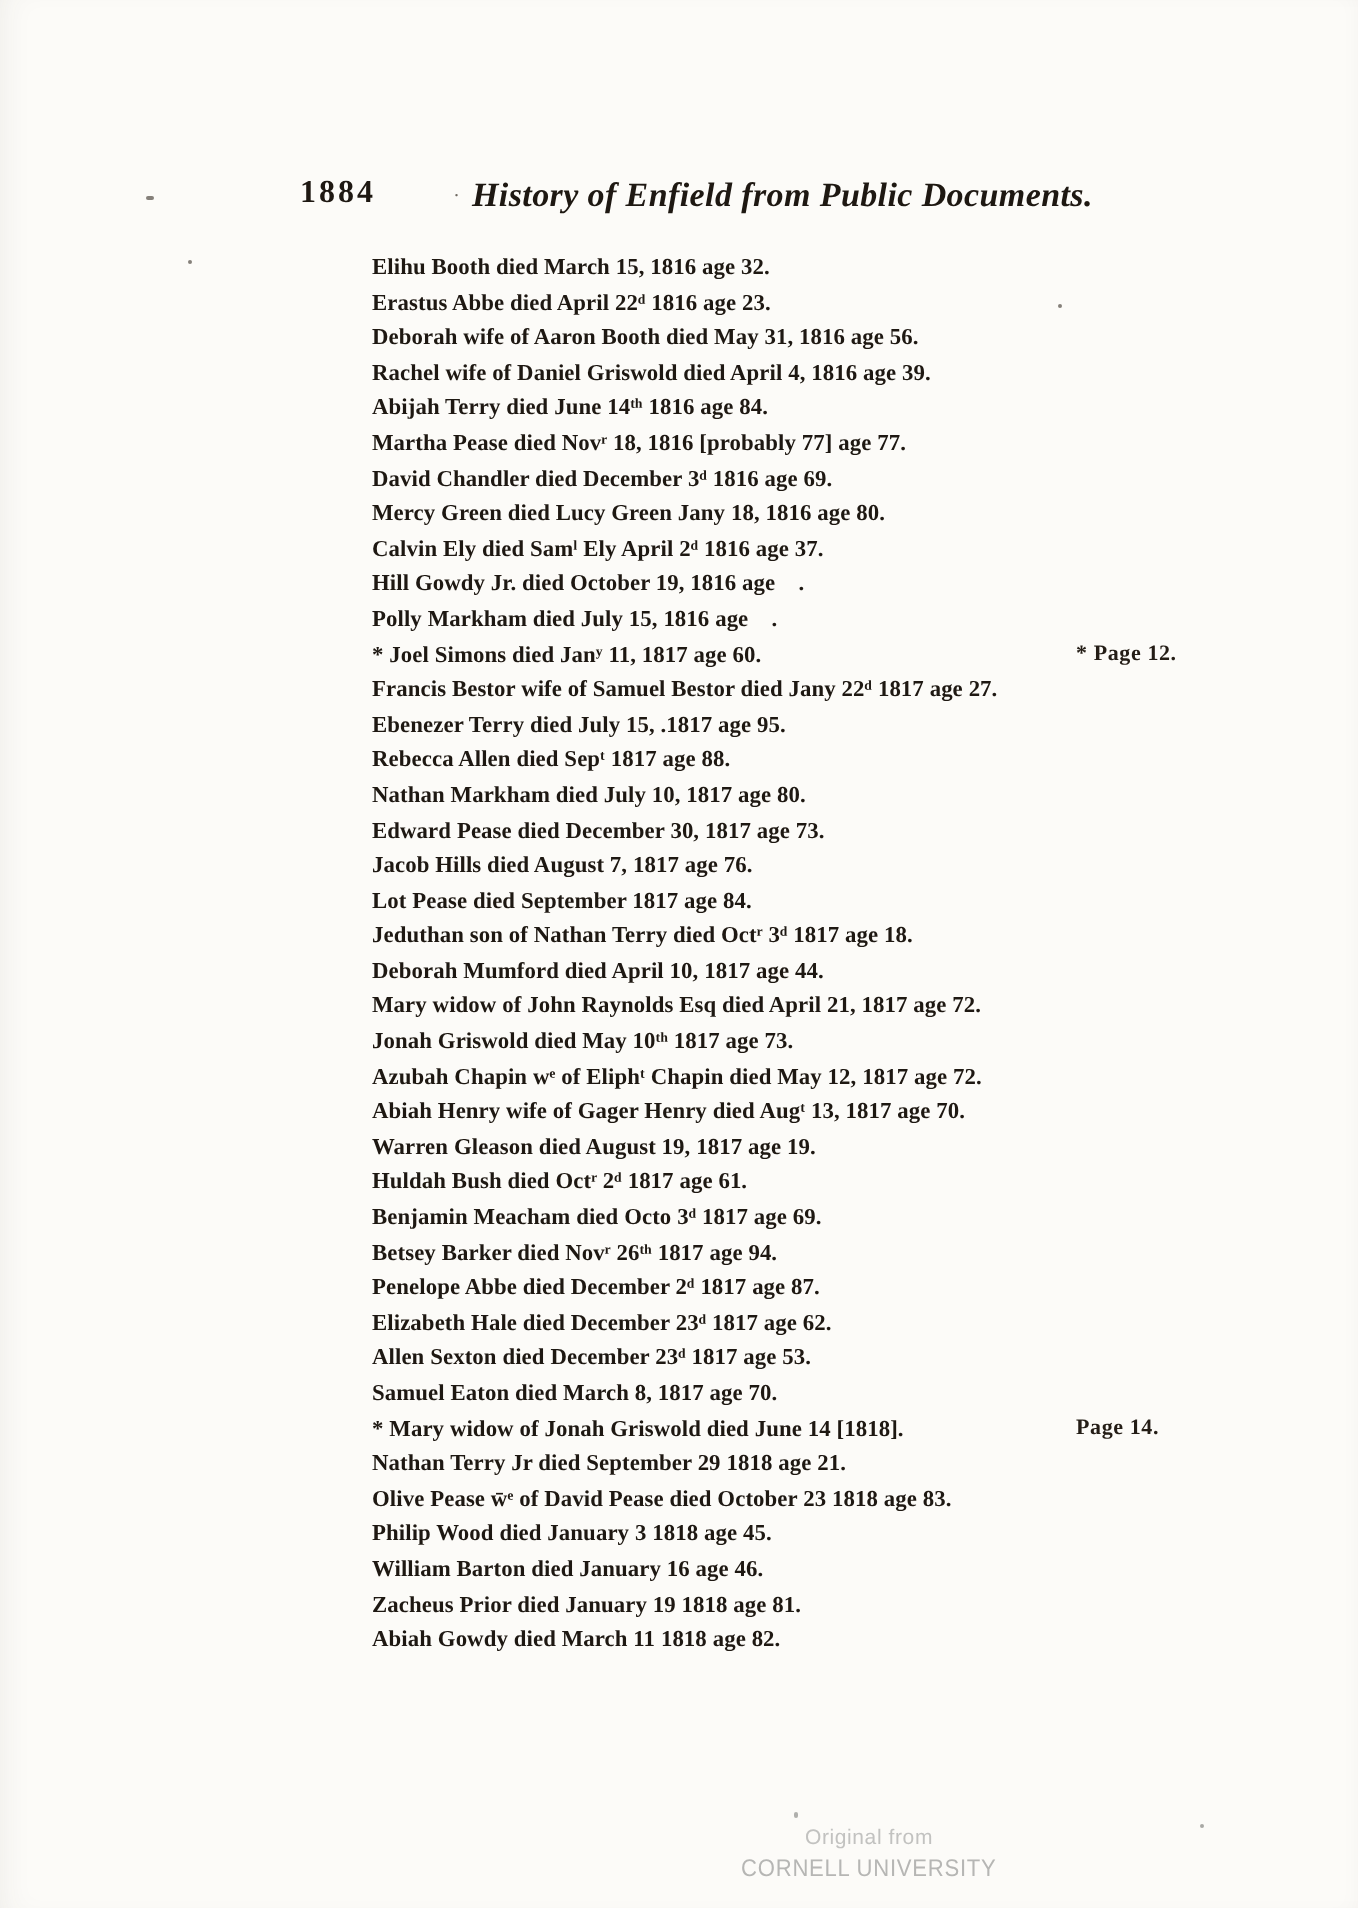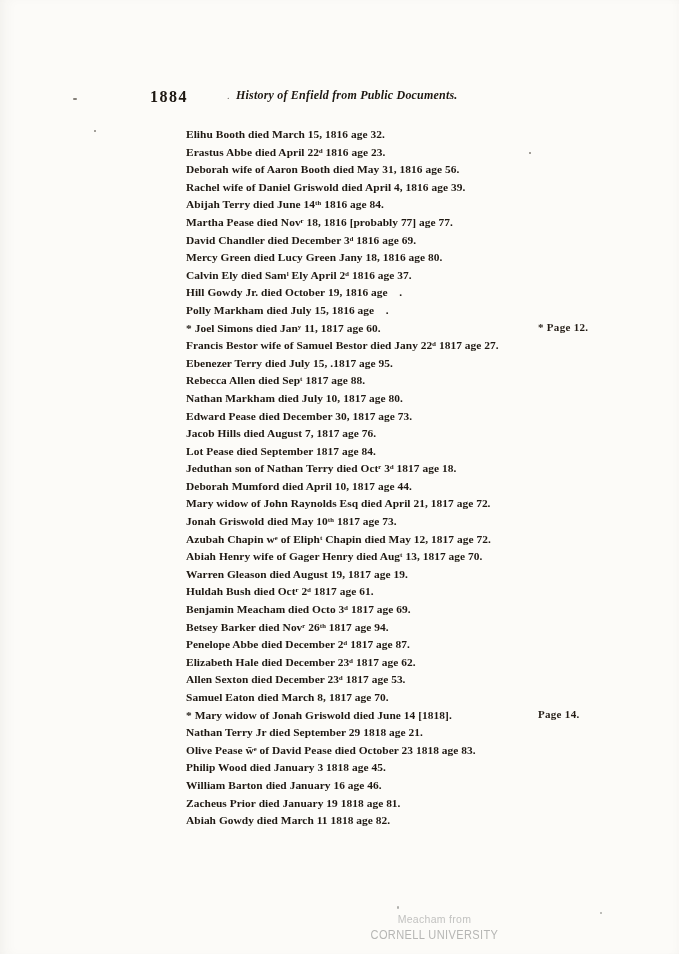--- a/index.html
+++ b/index.html
@@ -15,21 +15,21 @@
 
   
   .header { position:absolute; top:88px; left:0; width:679px; height:24px; }
   .page-num {
     position:absolute; left:150px; top:0;
     font-size:16px; font-weight:700; letter-spacing:1.5px;
   }
   .header-dot { position:absolute; left:227px; top:2px; font-size:10px; color:#6d675f; }
   .running-title {
     position:absolute; left:236px; top:0;
-    font-style:italic; font-weight:700; font-size:12px;
+    font-style:italic; font-weight:700; font-size:17px;
     letter-spacing:0.2px; white-space:nowrap;
   }
 
   
   .records { position:absolute; left:186px; top:126px; width:440px; }
   .record-line {
     position:relative;
     line-height:17.6px; font-size:11.4px; font-weight:700;
     white-space:pre; letter-spacing:0.05px;
   }
@@ -120,21 +120,21 @@
       <div class="record-line"><span>Nathan Terry Jr died September 29 1818 age 21.</span></div>
       <div class="record-line"><span>Olive Pease w̄ᵉ of David Pease died October 23 1818 age 83.</span></div>
       <div class="record-line"><span>Philip Wood died January 3 1818 age 45.</span></div>
       <div class="record-line"><span>William Barton died January 16 age 46.</span></div>
       <div class="record-line"><span>Zacheus Prior died January 19 1818 age 81.</span></div>
       <div class="record-line"><span>Abiah Gowdy died March 11 1818 age 82.</span></div>
     </div>
 
 
   <div class="original">
-    <div class="original-label">Meacham from</div>
+    <div class="original-label">Original from</div>
     <div class="institution">CORNELL UNIVERSITY</div>
   </div>
 
   <div class="speck speck-dash s1"></div>
   <div class="speck s2"></div>
   <div class="speck s3"></div>
   <div class="speck s4"></div>
   <div class="speck s5"></div>
 
 </div>

